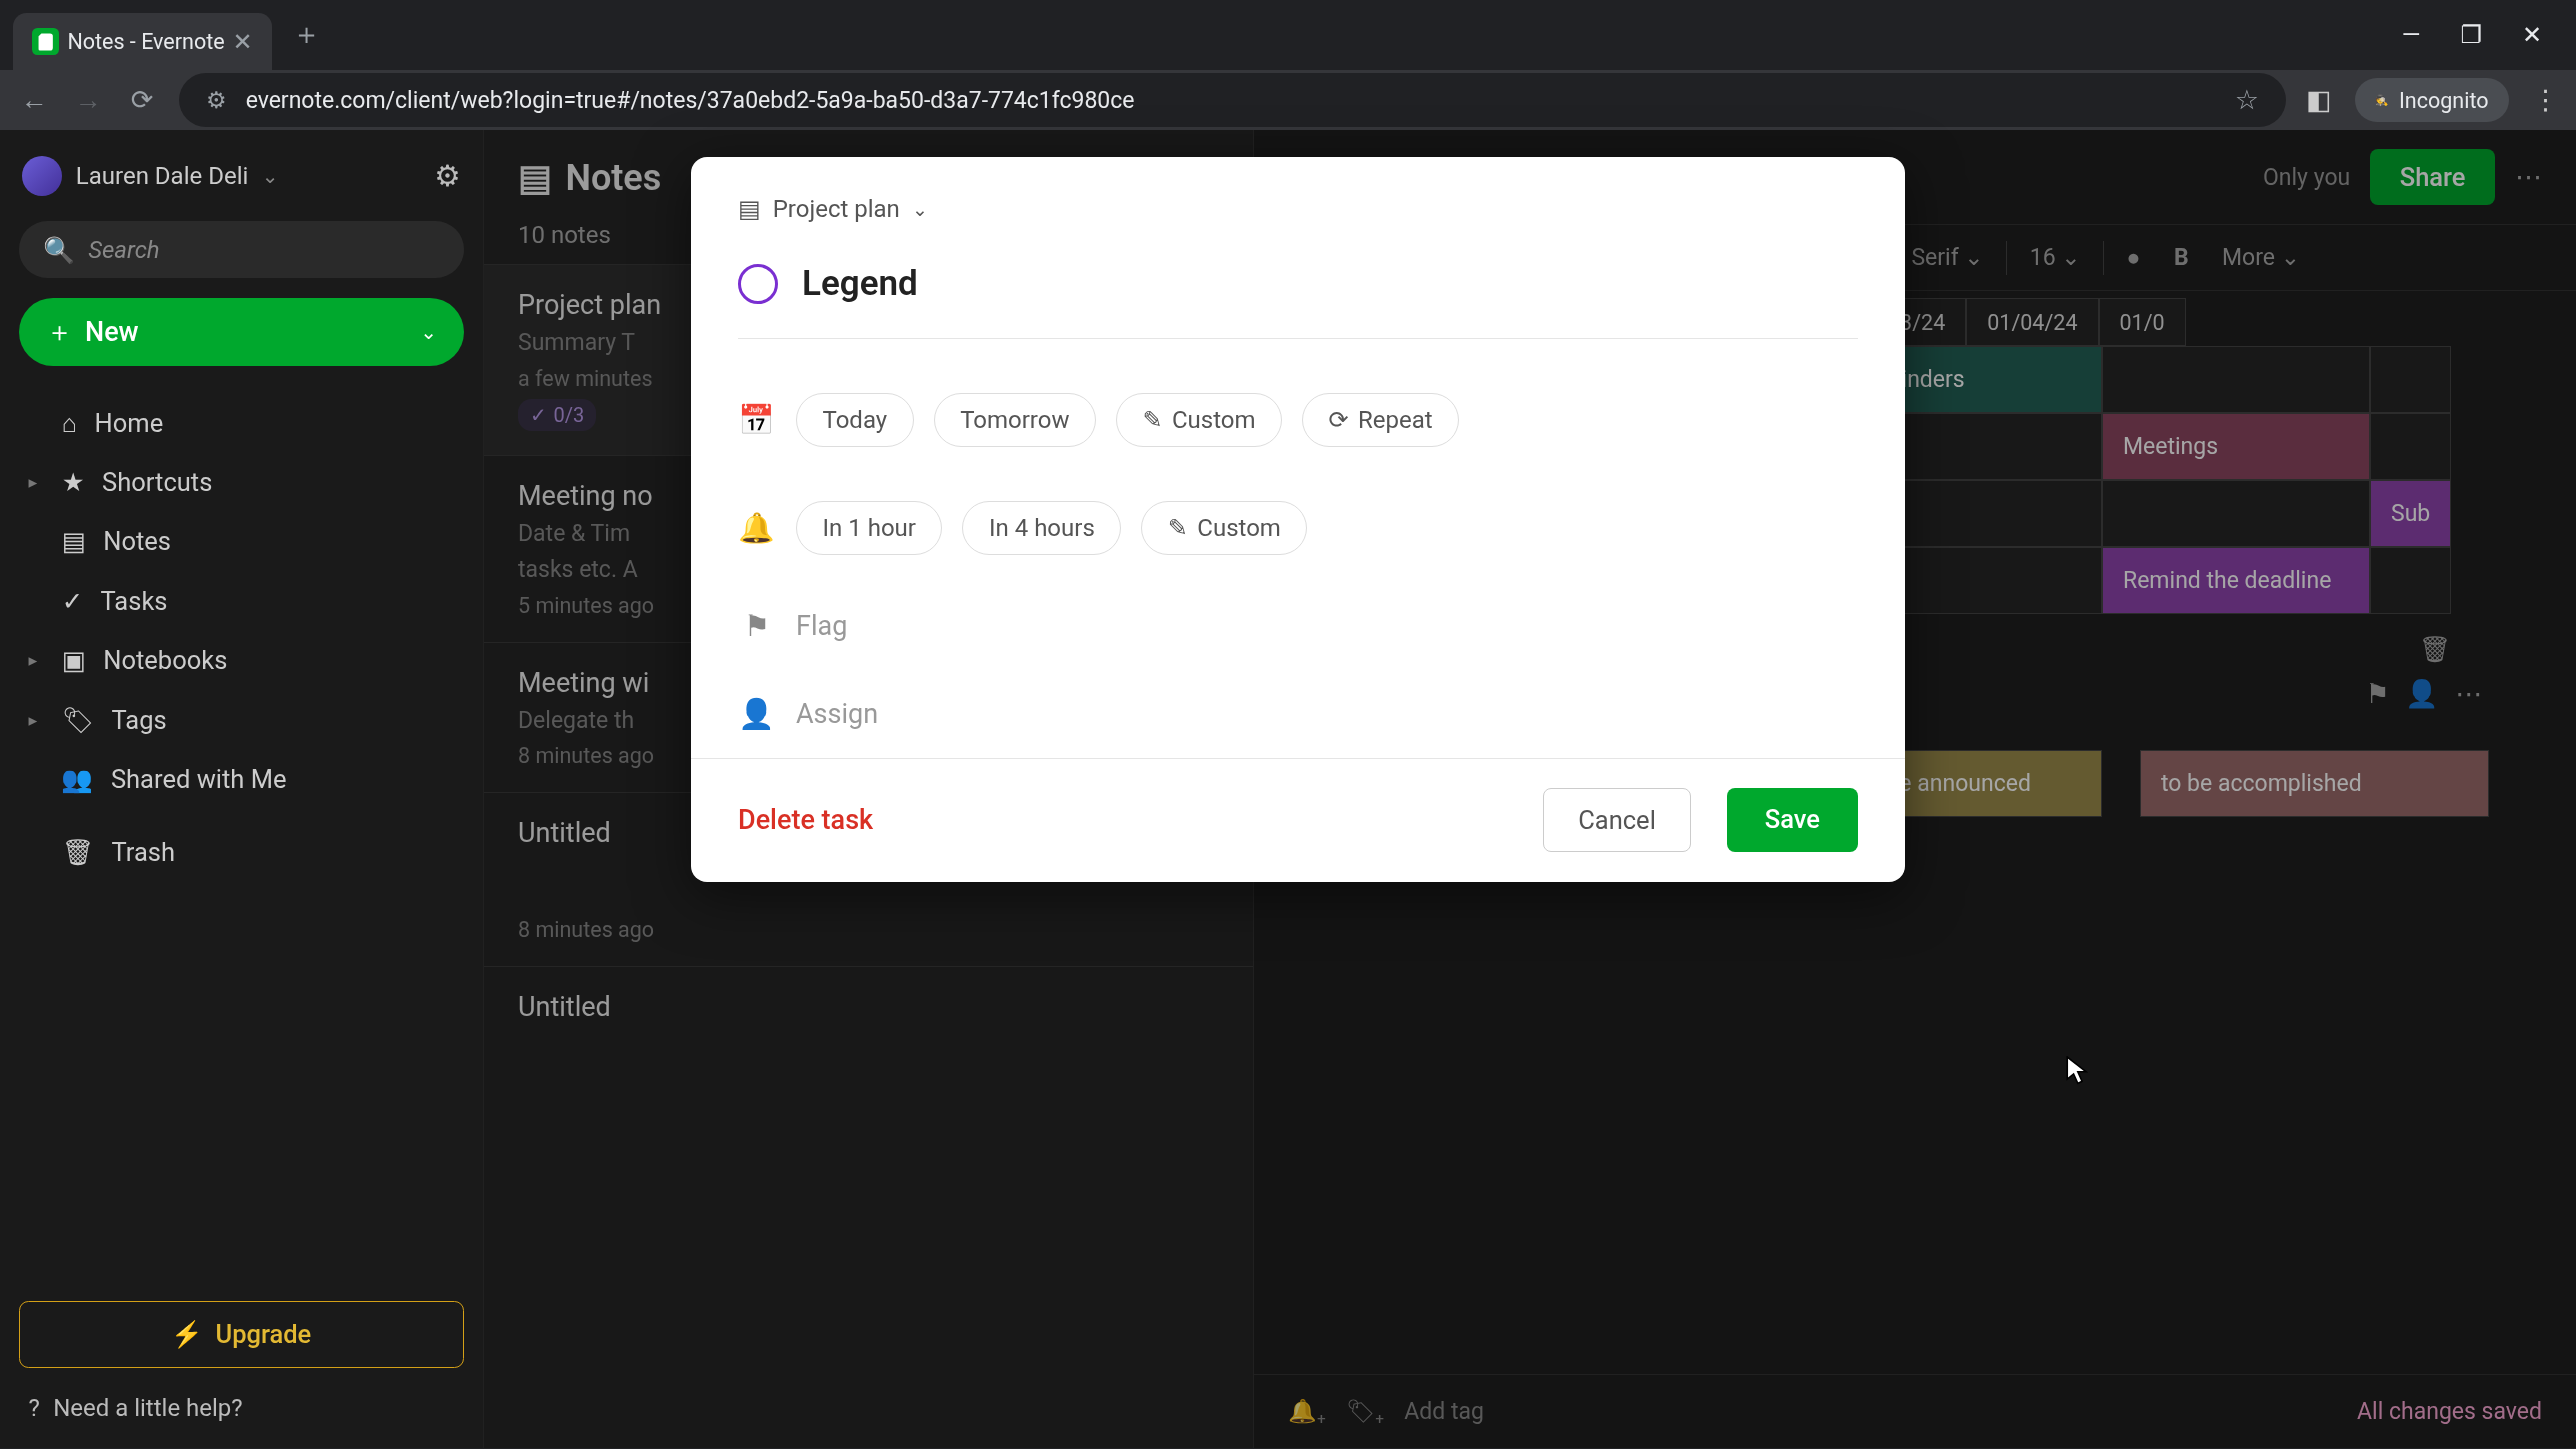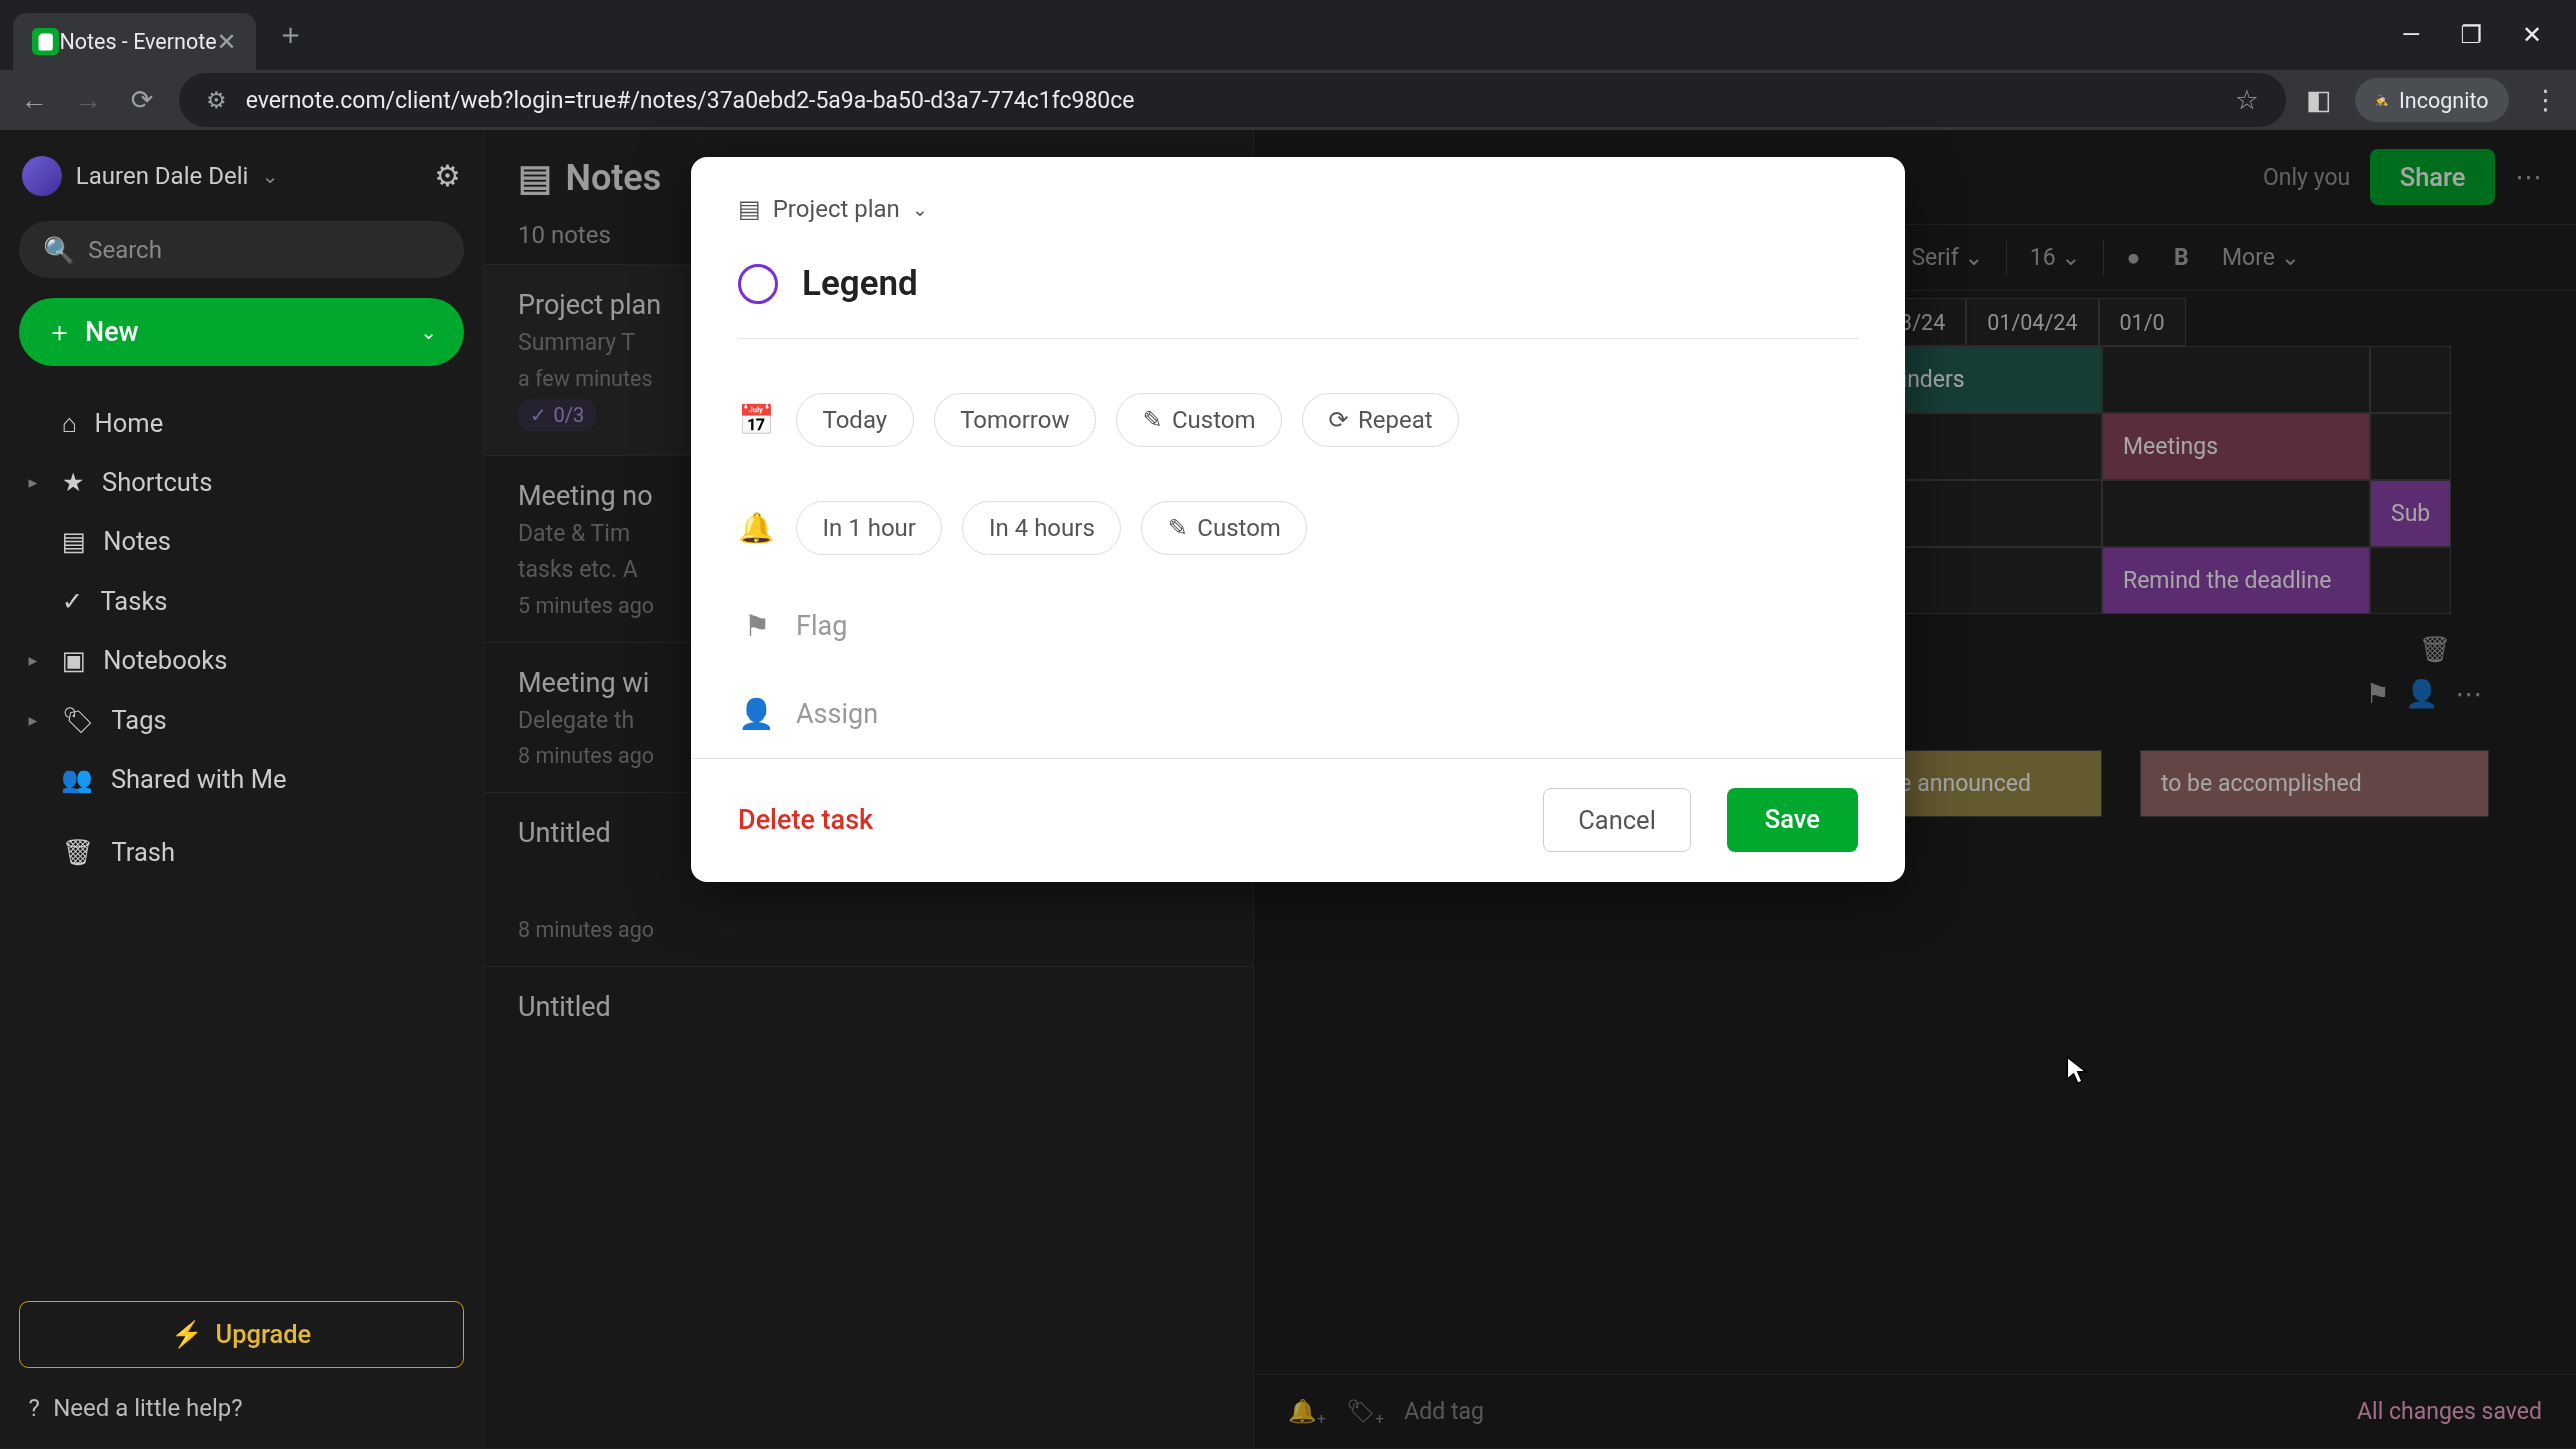--- a/index.html
+++ b/index.html
@@ -1,21 +1,21 @@
 <!DOCTYPE html>
 <html style="font-size:10.7px"><head>
   <meta charset="utf-8">
   <style>
     * { margin: 0; padding: 0; box-sizing: border-box; font-family: -apple-system, BlinkMacSystemFont, "Segoe UI", Roboto, sans-serif; }
     body { background: #202124; color: #e8eaed; overflow: hidden; width: 2576px; height: 1449px; transform-origin: top left; }
     
     
     .titlebar { height: 70px; background: #202124; display: flex; align-items: flex-start; }
     .tab-strip { display: flex; align-items: center; padding-left: 13.4px; height: 70px; }
-    .tab { display: flex; align-items: center; background: #35363a; border-radius: 13.4px 13.4px 0 0; padding: 12px 19px; gap: 0; height: 57px; margin-top: 13.4px; }
+    .tab { display: flex; align-items: center; background: #35363a; border-radius: 13.4px 13.4px 0 0; padding: 12px 19px; gap: 8px; height: 57px; margin-top: 13.4px; }
     .tab-icon { width: 27px; height: 27px; background: #00a82d; border-radius: 5.4px; display: flex; align-items: center; justify-content: center; }
     .tab-title { font-size: 21.5px; color: #e8eaed; }
     .tab-close { color: #9aa0a6; font-size: 24px; cursor: pointer; }
     .new-tab { color: #9aa0a6; font-size: 29.5px; margin-left: 20px; cursor: pointer; }
     .window-controls { margin-left: auto; display: flex; gap: 40px; padding-right: 34px; align-items: center; height: 100%; }
     .window-btn { color: #e8eaed; font-size: 24px; cursor: pointer; }
     
     .addr-bar { height: 60px; background: #35363a; display: flex; align-items: center; padding: 0 17px; gap: 20px; }
     .nav-btn { color: #9aa0a6; font-size: 27px; cursor: pointer; width: 34px; text-align: center; }
     .url-box { flex: 1; background: #202124; border-radius: 34px; padding: 10.7px 27px; display: flex; align-items: center; gap: 19px; }
@@ -27,21 +27,21 @@
     
     .app { position: relative; height: calc(1449px - 131px); display: flex; background: #1a1a1a; }
     
     
     .left-panel { width: 483px; background: #1a1a1a; padding: 19px; display: flex; flex-direction: column; }
     .user-row { display: flex; align-items: center; gap: 13.4px; padding: 6.7px 3.4px; }
     .avatar { width: 40px; height: 40px; border-radius: 50%; background: linear-gradient(135deg,#6b5ed6,#433099); }
     .user-name { font-size: 24px; color: #ccc; }
     .gear-icon { margin-left: auto; color: #bbb; font-size: 29.5px; }
     .search-row { margin-top: 19px; background: #2a2a2a; border-radius: 34px; padding: 13.4px 24px; display: flex; align-items: center; gap: 13.4px; }
-    .search-ph { color: #888; font-size: 24px; }
+    .search-ph { color: #888; font-size: 24px; font-style: italic; }
     .new-btn { margin-top: 20px; background: #00a82d; border-radius: 34px; padding: 16px 27px; display: flex; align-items: center; justify-content: space-between; color: #fff; font-size: 27px; font-weight: 500; }
     .nav-items { margin-top: 29.5px; display: flex; flex-direction: column; gap: 5.4px; }
     .nav-item { display: flex; align-items: center; gap: 17.4px; padding: 12px 9.4px; color: #ccc; font-size: 25.5px; border-radius: 6.7px; }
     .chev { color: #777; font-size: 17.4px; width: 16px; }
     .upgrade-btn { margin-top: auto; border: 1.3px solid #d4a017; border-radius: 9.4px; padding: 17.4px; display: flex; align-items: center; justify-content: center; gap: 12px; color: #e3b933; font-size: 25.5px; font-weight: 500; }
     .help-row { margin-top: 20px; display: flex; align-items: center; gap: 13.4px; padding: 6.7px 9.4px; color: #bbb; font-size: 24px; }
     
     
     .notes-col { width: 771px; background: #262626; border-left: 0.7px solid #333; border-right: 0.7px solid #333; display: flex; flex-direction: column; }
     .notes-header { padding: 27px 34px 13.4px; }

